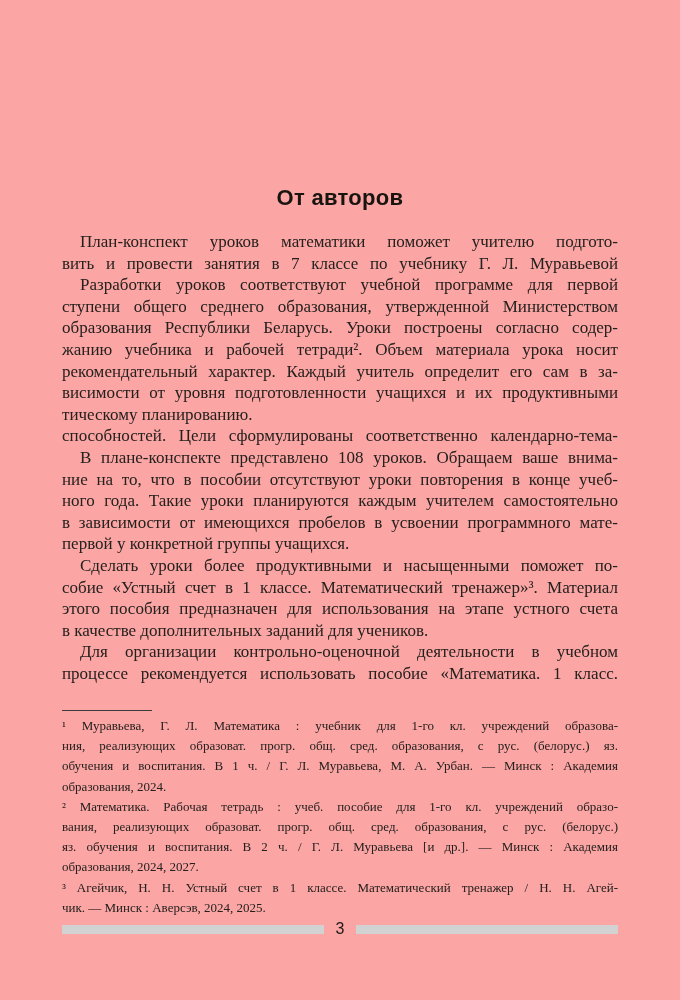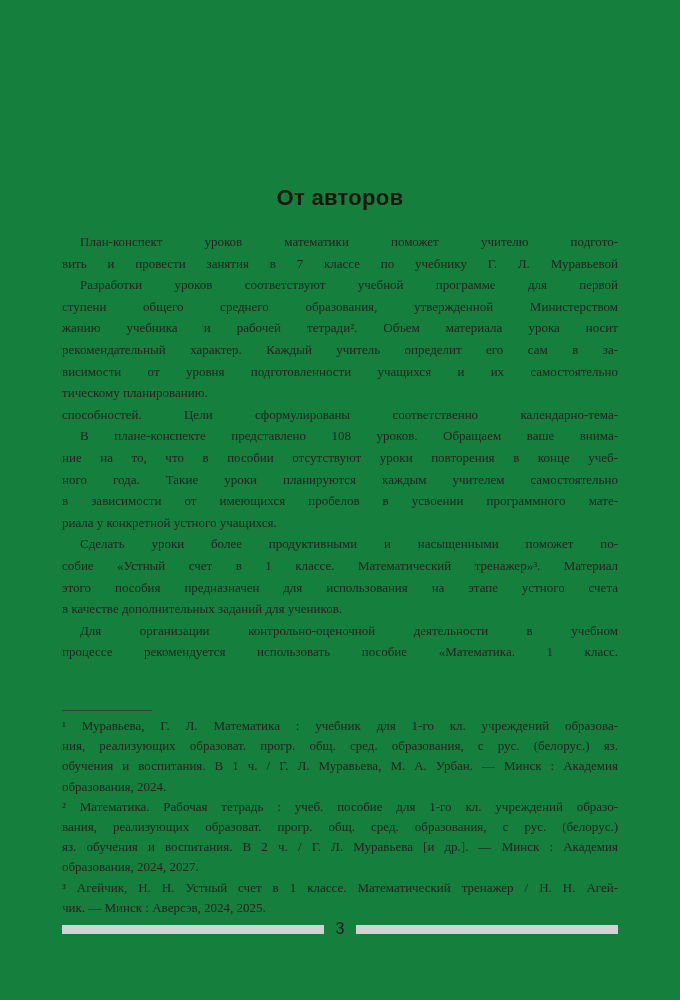--- a/index.html
+++ b/index.html
@@ -5,35 +5,35 @@
   html, body { margin:0; padding:0; }
   body {
     width:680px; height:1000px;
     background:#ffffff;
     font-family:"Liberation Serif","DejaVu Serif",serif;
     position:relative;
     overflow:hidden;
   }
   .page {
     position:absolute; inset:0;
-    background:#15803d;
+    background:#fca5a5;
   }
   .title {
     position:absolute; top:185px; left:0; width:100%;
     margin:0;
     text-align:center;
     font-family:"Liberation Sans","DejaVu Sans",sans-serif;
     font-weight:700;
     font-size:22px;
     letter-spacing:0.3px;
     color:#18140f;
   }
   .body-text {
     position:absolute; top:231px; left:62px; width:556px;
-    font-size:13px;
+    font-size:17px;
     line-height:21.6px;
     color:#24211d;
   }
   .footnotes {
     position:absolute; top:716px; left:62px; width:556px;
     font-size:13px;
     line-height:20.2px;
     color:#24211d;
   }
   .line { text-align:justify; text-align-last:justify; white-space:normal; }
@@ -67,32 +67,33 @@
   <h1 class="title">От авторов</h1>
 
   <div class="body-text" id="body-text">
       <div class="para">
         <div class="line first">План-конспект уроков математики поможет учителю подгото-</div>
         <div class="line">вить и провести занятия в 7 классе по учебнику Г. Л. Муравьевой</div>
       </div>
       <div class="para">
         <div class="line first">Разработки уроков соответствуют учебной программе для первой</div>
         <div class="line">ступени общего среднего образования, утвержденной Министерством</div>
+        <div class="line">образования Республики Беларусь. Уроки построены согласно содер-</div>
         <div class="line">жанию учебника и рабочей тетради². Объем материала урока носит</div>
         <div class="line">рекомендательный характер. Каждый учитель определит его сам в за-</div>
-        <div class="line">висимости от уровня подготовленности учащихся и их самостоятельно</div>
+        <div class="line">висимости от уровня подготовленности учащихся и их продуктивными</div>
         <div class="line last">тическому планированию.</div>
         <div class="line">способностей. Цели сформулированы соответственно календарно-тема-</div>
       </div>
       <div class="para">
         <div class="line first">В плане-конспекте представлено 108 уроков. Обращаем ваше внима-</div>
         <div class="line">ние на то, что в пособии отсутствуют уроки повторения в конце учеб-</div>
         <div class="line">ного года. Такие уроки планируются каждым учителем самостоятельно</div>
         <div class="line">в зависимости от имеющихся пробелов в усвоении программного мате-</div>
-        <div class="line last">риала у конкретной устного учащихся.</div>
+        <div class="line last">первой у конкретной группы учащихся.</div>
       </div>
       <div class="para">
         <div class="line first">Сделать уроки более продуктивными и насыщенными поможет по-</div>
         <div class="line">собие «Устный счет в 1 классе. Математический тренажер»³. Материал</div>
         <div class="line">этого пособия предназначен для использования на этапе устного счета</div>
         <div class="line last">в качестве дополнительных заданий для учеников.</div>
       </div>
       <div class="para">
         <div class="line first">Для организации контрольно-оценочной деятельности в учебном</div>
         <div class="line">процессе рекомендуется использовать пособие «Математика. 1 класс.</div>

